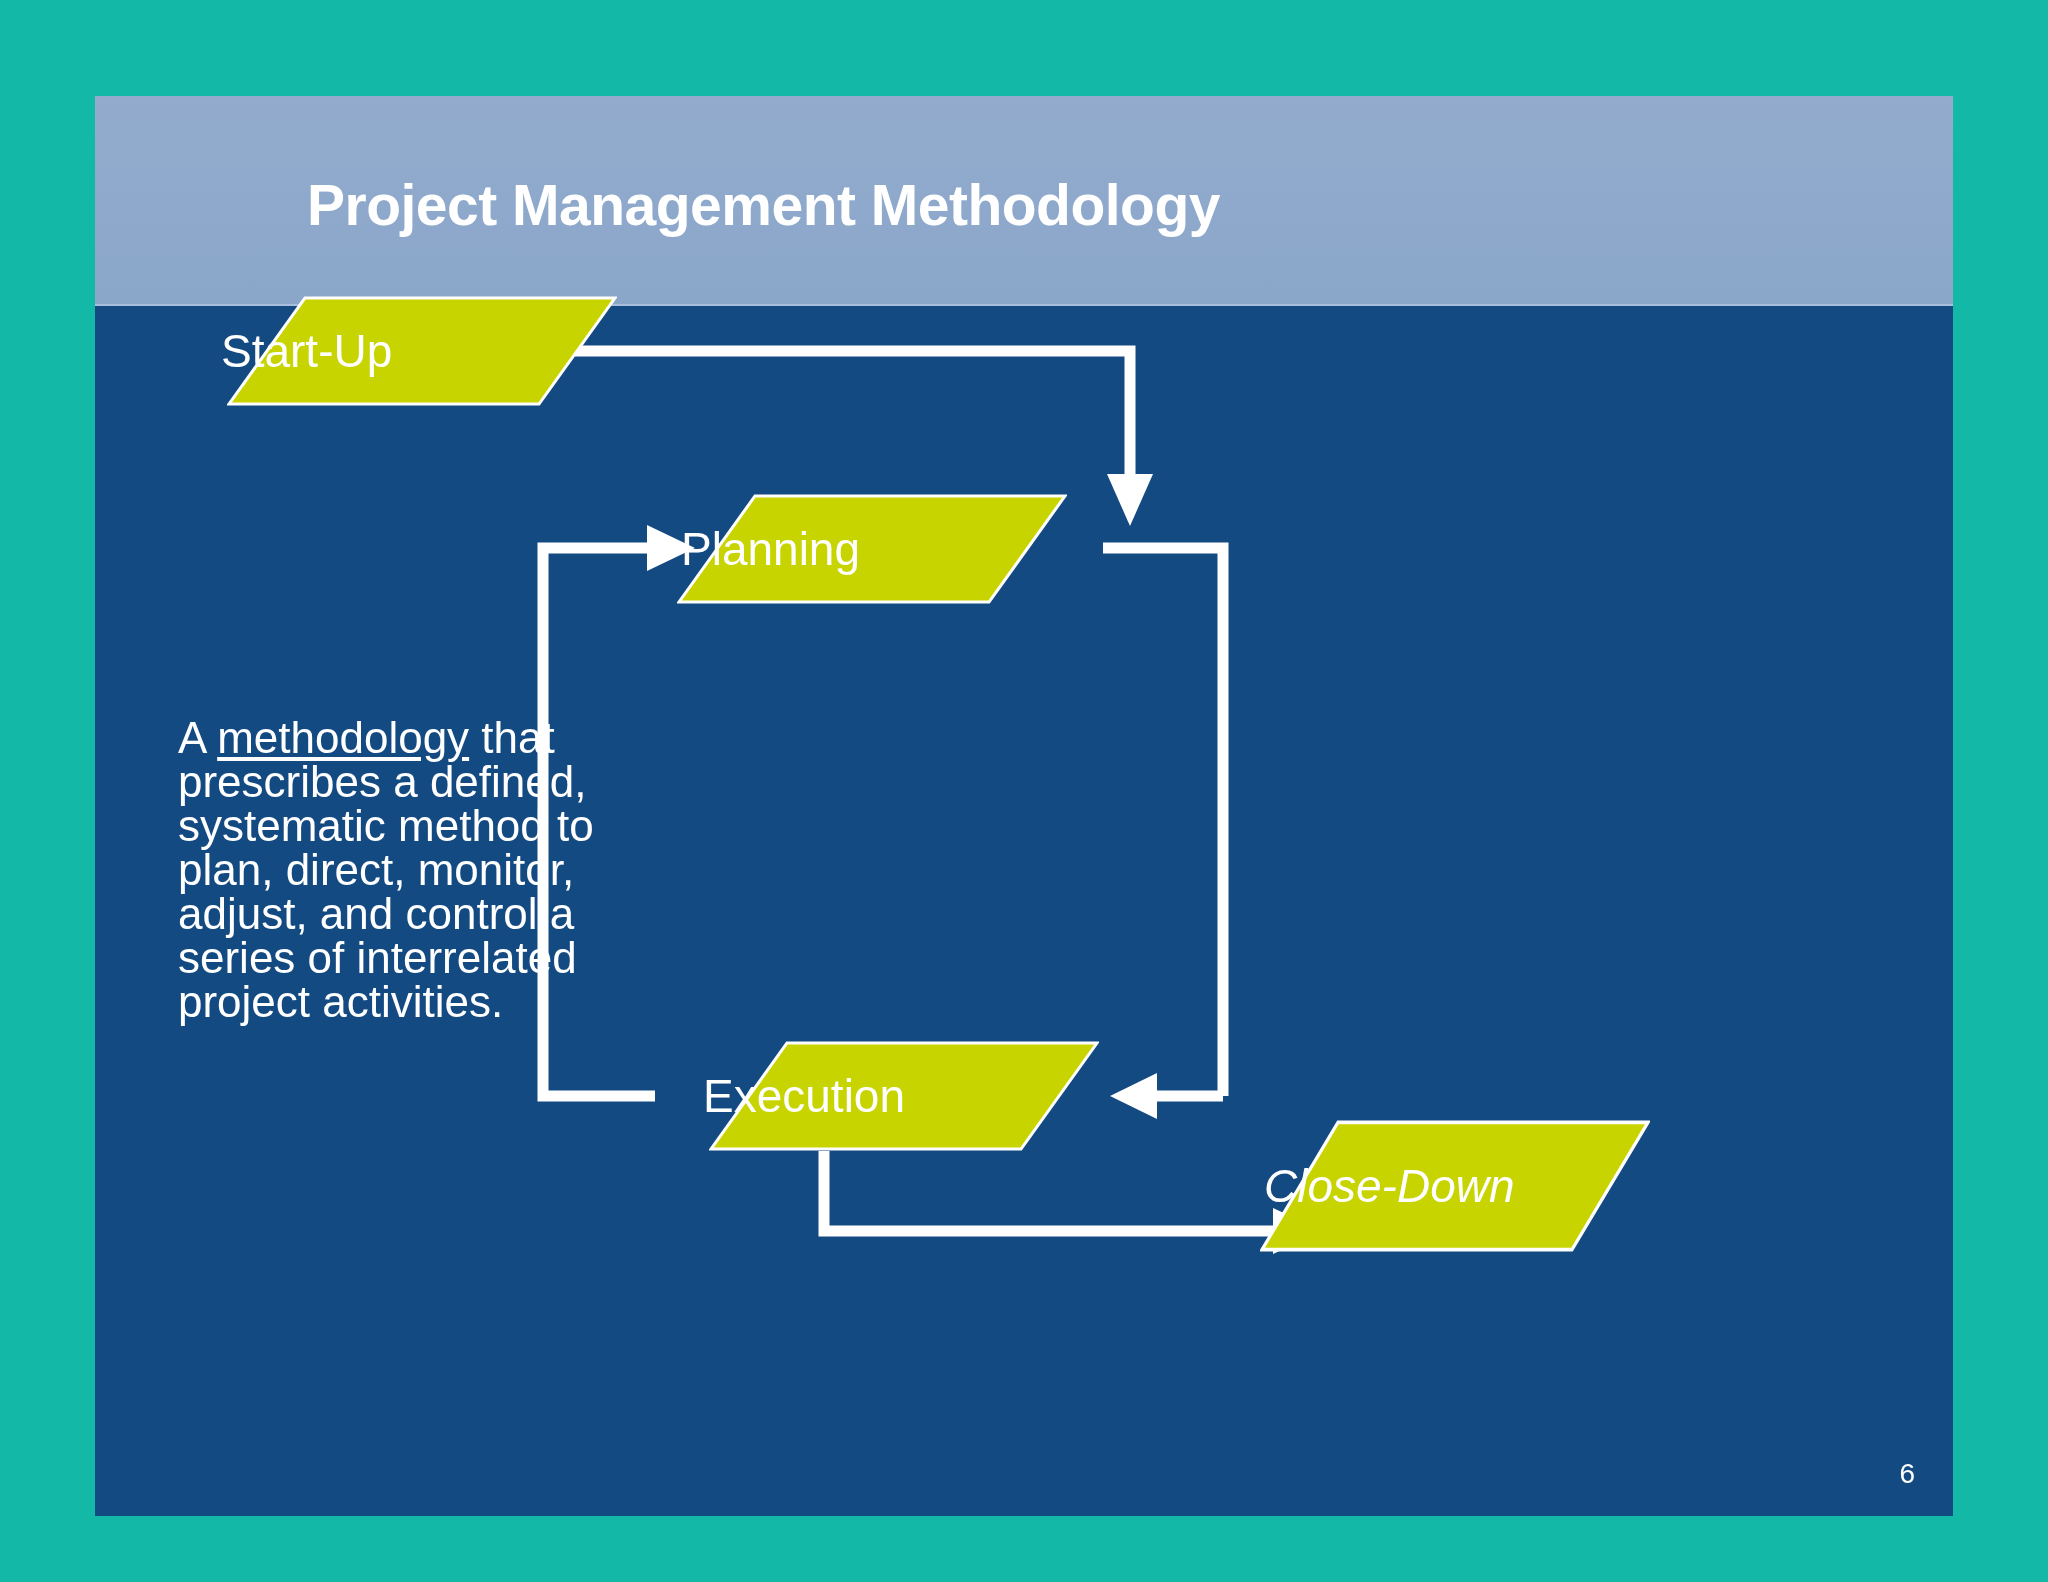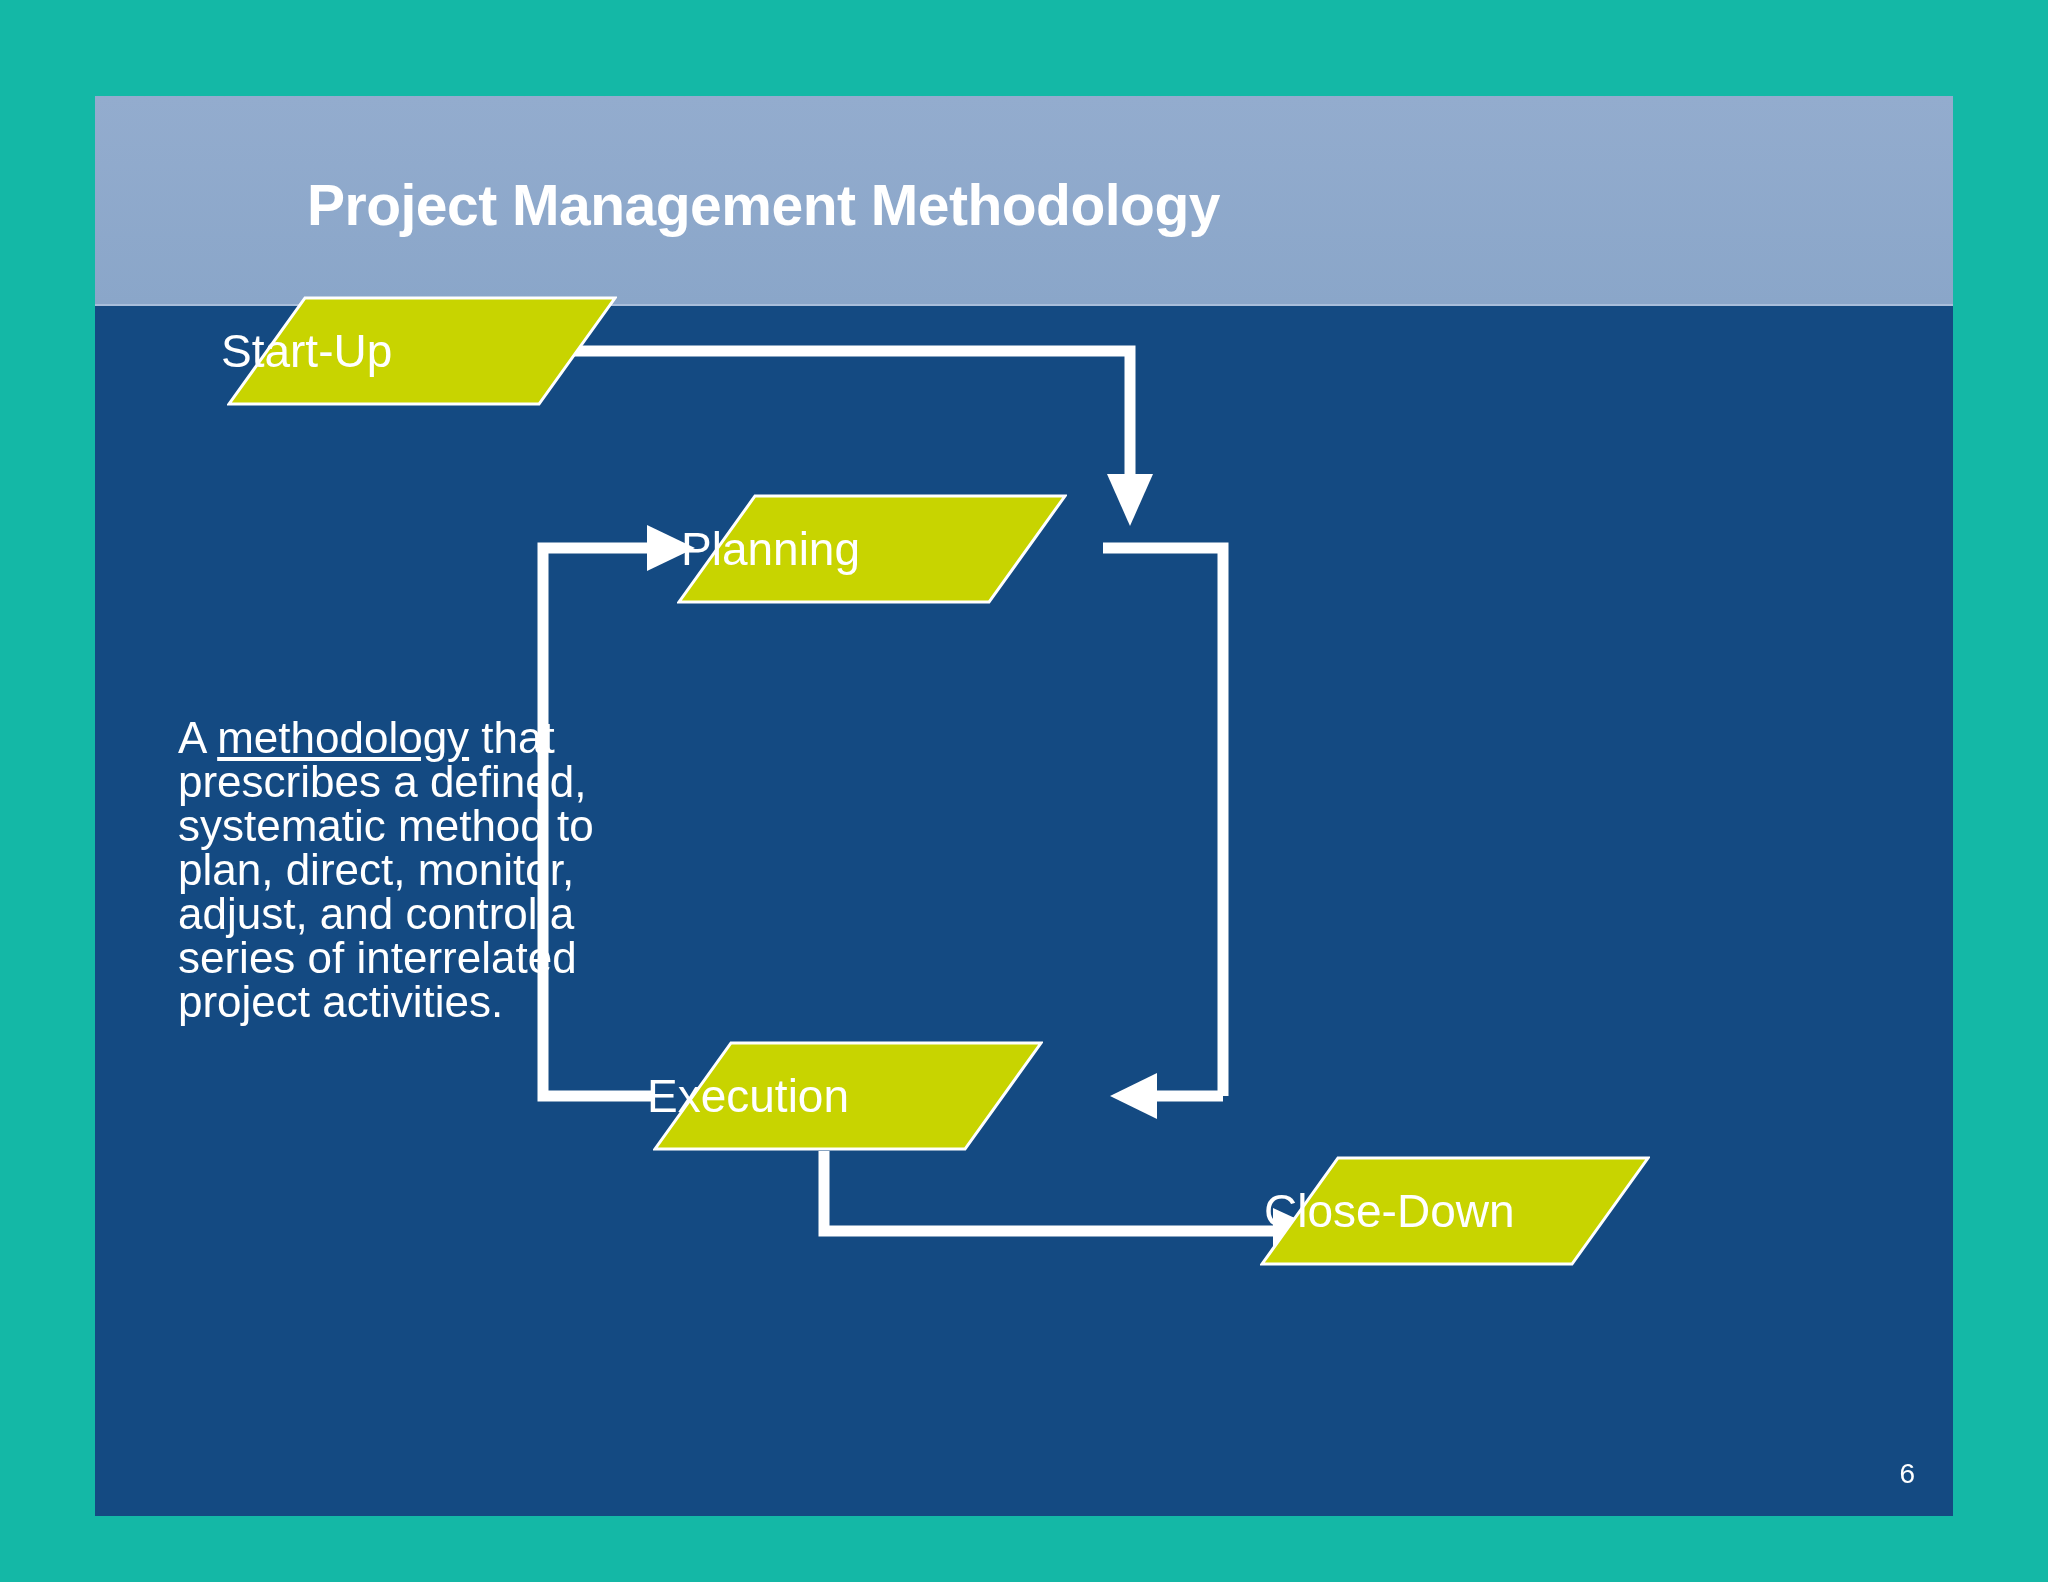--- a/index.html
+++ b/index.html
@@ -96,22 +96,22 @@
     z-index: 2;
     color: #ffffff;
     font-size: 46px;
     line-height: 1;
     white-space: nowrap;
     pointer-events: none;
   }
 
   #node-startup   { left: 132px;  top: 200px;  width: 390px; height: 110px; }
   #node-planning  { left: 582px;  top: 398px;  width: 390px; height: 110px; }
-  #node-execution { left: 558px;  top: 945px;  width: 390px; height: 110px; }
-  #node-close     { left: 1165px; top: 1060px; width: 390px; height: 110px; }
+  #node-execution { left: 614px;  top: 945px;  width: 390px; height: 110px; }
+  #node-close     { left: 1165px; top: 1024px; width: 390px; height: 132px; font-style: italic; }
 
   #node-startup .node-label   { transform: translateX(-6px); }
   #node-planning .node-label  { transform: translateX(4px); }
   #node-execution .node-label { transform: translateX(-6px); }
   #node-close .node-label     { transform: translateX(4px); }
 
   
   .page-number {
     position: absolute;
     right: 38px;

